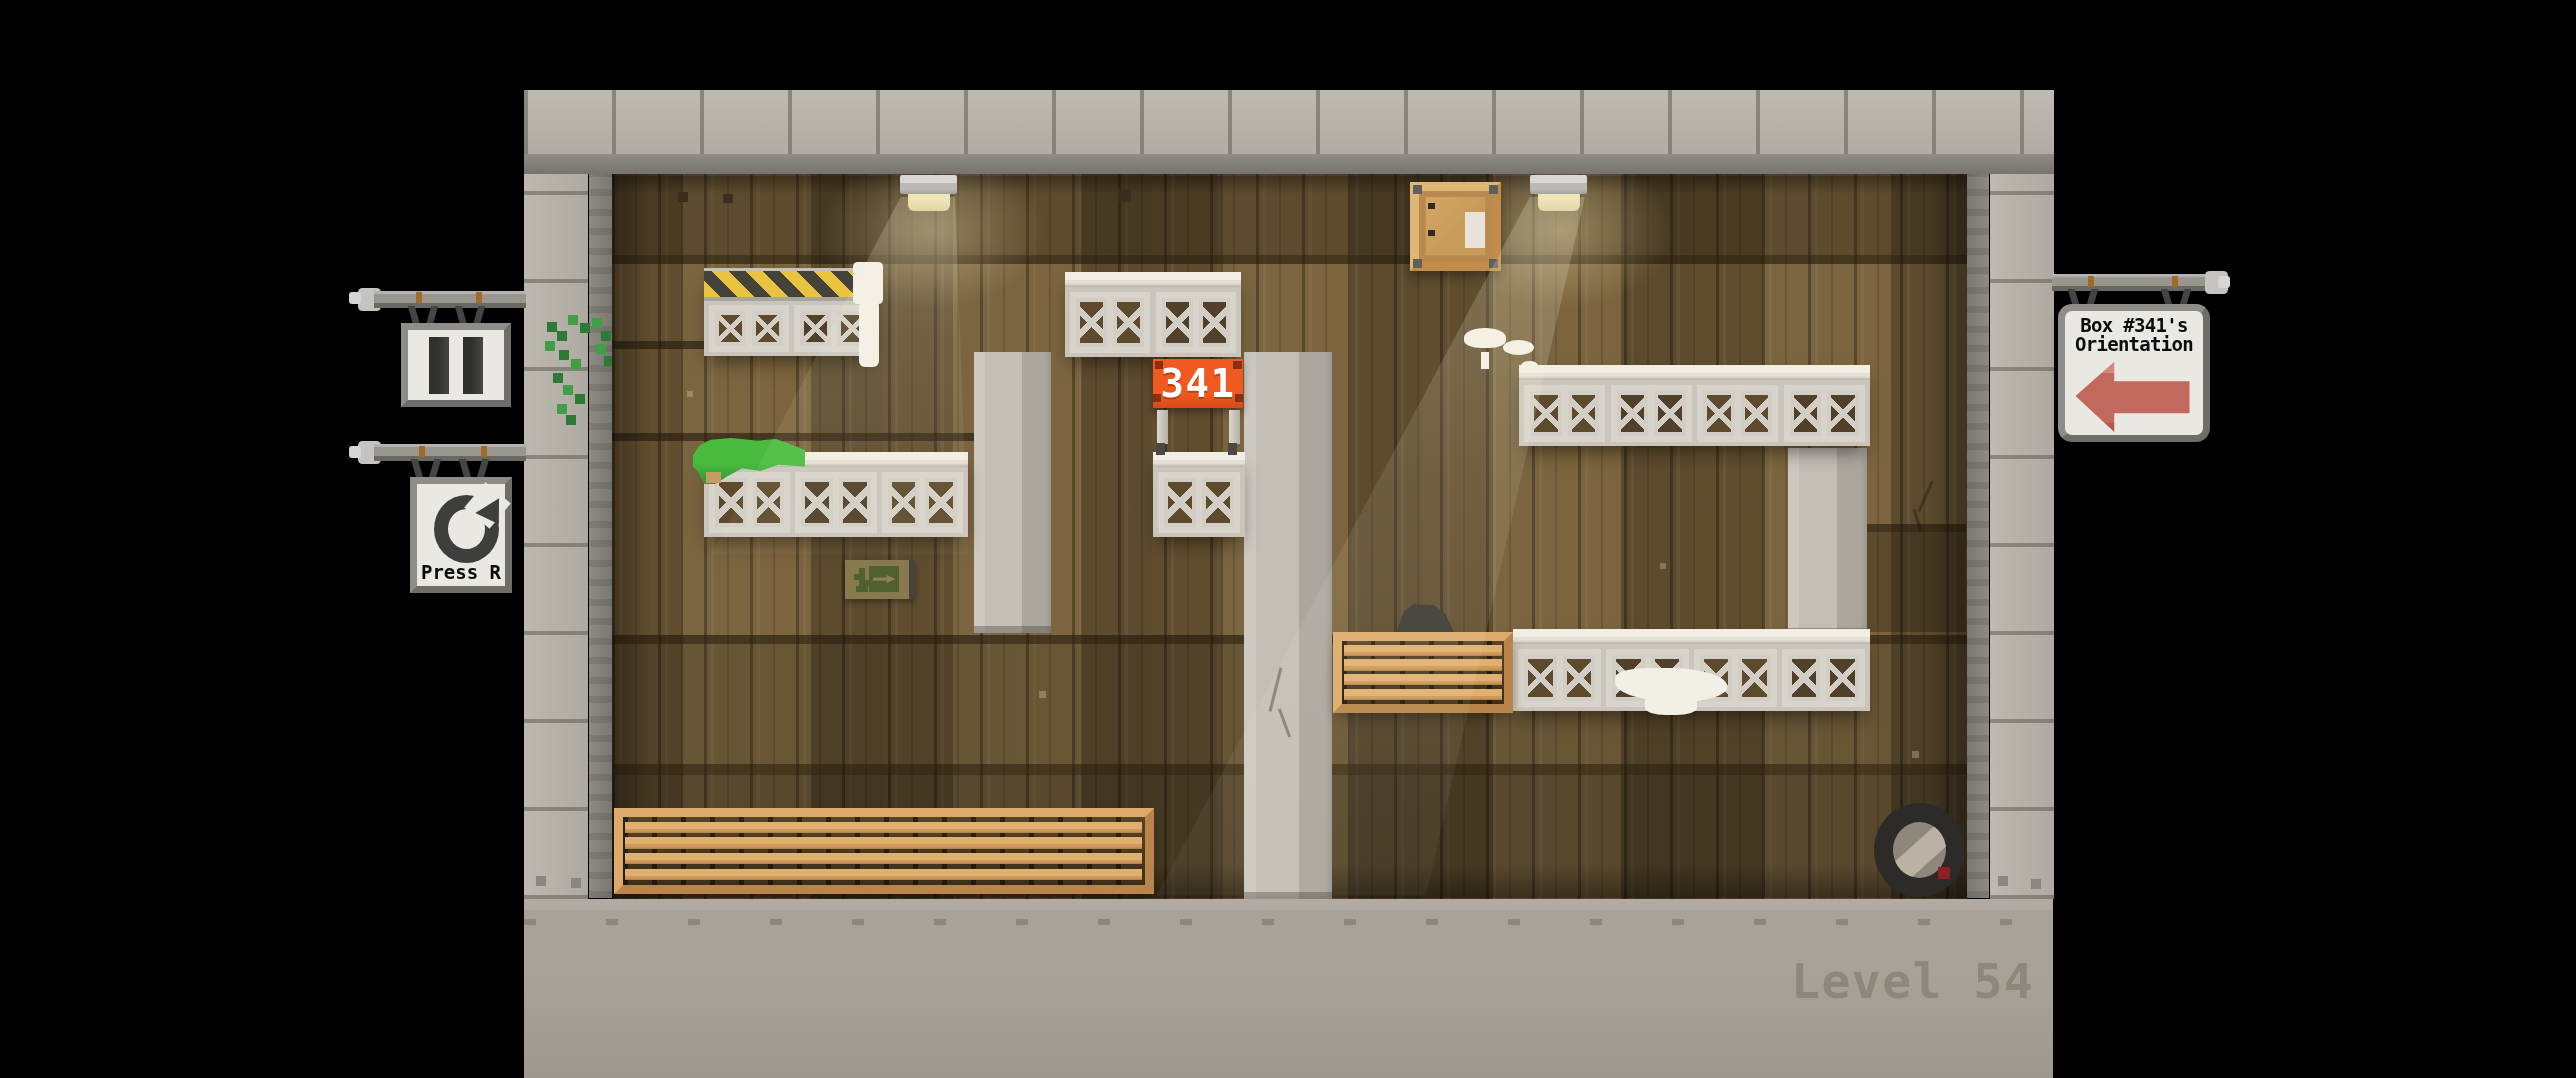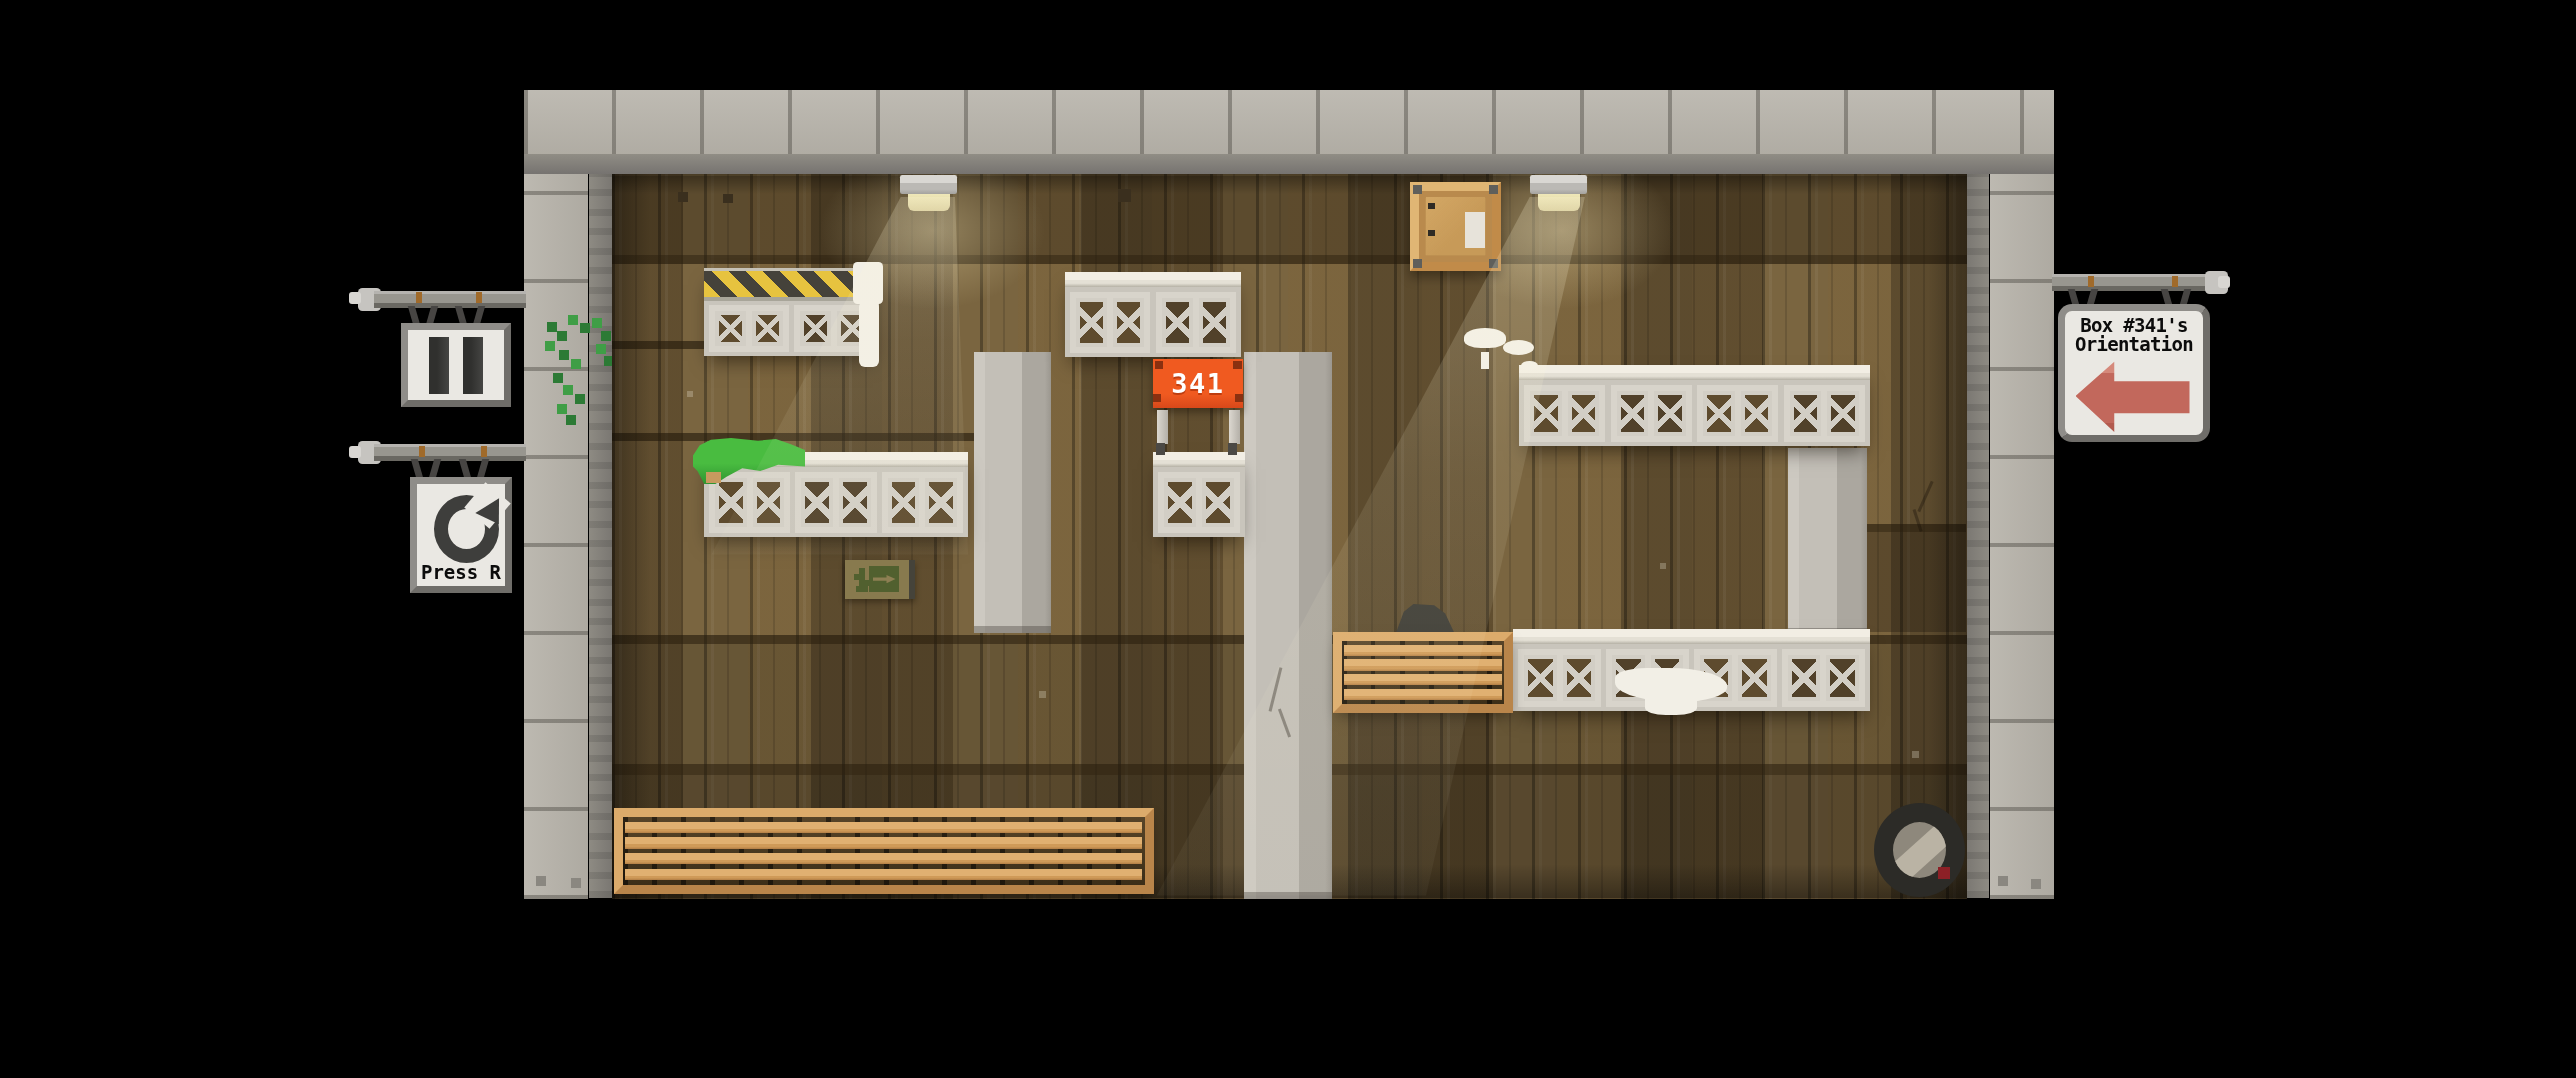--- a/index.html
+++ b/index.html
@@ -80,21 +80,21 @@
   .crate{position:absolute;background:#caa05f;border:9.7px solid;
     border-color:#e0b674 #c18b49 #c18b49 #e0b674;
     box-shadow:inset 0 0 0 6.7px #b98a4d, 0 6px 10.5px rgba(15,10,2,.4);}
   .crate .panel{position:absolute;inset:6.7px;background:linear-gradient(135deg,#d3a765,#c3955300 60%),#c79a58;}
   .bolt{position:absolute;width:9px;height:9px;background:#5f5f5b;}
 
   
   .box341{position:absolute;background:linear-gradient(180deg,#f05a20 0 72%,#d8481a);
     display:flex;align-items:center;justify-content:center;
     box-shadow:0 4.5px 7.5px rgba(15,10,2,.4);}
-  .box341 .num{color:#fff;font-size:27px;font-weight:bold;letter-spacing:1.5px;
+  .box341 .num{color:#fff;font-size:39px;font-weight:bold;letter-spacing:1.5px;
     font-family:"DejaVu Sans Mono",monospace;text-shadow:0 2.2px 0 rgba(150,40,5,.55);}
   .bolt-o{position:absolute;width:8.2px;height:8.2px;background:#8a3010;}
   .rail{position:absolute;width:10.5px;height:34px;background:linear-gradient(90deg,#dcd8d0,#b4b0a8);}
   .rail:after{content:"";position:absolute;left:-1.5px;bottom:-10.5px;width:9.7px;height:12px;background:#4b4945;}
 
   
   .lampfix{position:absolute;background:linear-gradient(#d9d7d3 0 40%,#bbb9b5 40% 75%,#a5a39f);border-radius:2.2px;}
   .lampshade{position:absolute;background:linear-gradient(#efe7b8,#d8cd9b);border-radius:0 0 6px 6px;}
   .beam{position:absolute;pointer-events:none;
     background:linear-gradient(180deg,rgba(255,247,215,.22),rgba(255,247,215,.10) 40%,rgba(255,247,215,.04));}
@@ -147,20 +147,23 @@
   .oarrow{position:absolute;left:10.5px;top:46px;width:114px;height:78px;
     background:linear-gradient(180deg,#d5897b 0 20%,#c2685c 20% 84%,#b25a4e 84%);
     clip-path:polygon(0 50%,34% 6%,34% 31%,100% 31%,100% 72%,34% 72%,34% 96%);}
   .vinepx{position:absolute;width:9.7px;height:9.7px;}
 </style>
 </head>
 <body>
 
 <div class="stage">
 
+  <div class="abs floor">
+    <div class="level-label">Level 54</div>
+  </div>
 
   <div class="abs ftile fside fleft"></div>
   <div class="abs ftile fside fright"></div>
   <div class="abs fstrip fstripL"></div>
   <div class="abs fstrip fstripR"></div>
   <div class="abs ftile ftop"></div>
   <div class="abs ftopstrip"></div>
   <div class="abs tiledot" style="left:536px;top:876px;"></div>
   <div class="abs tiledot" style="left:571px;top:878px;"></div>
   <div class="abs tiledot" style="left:1998px;top:876px;"></div>

